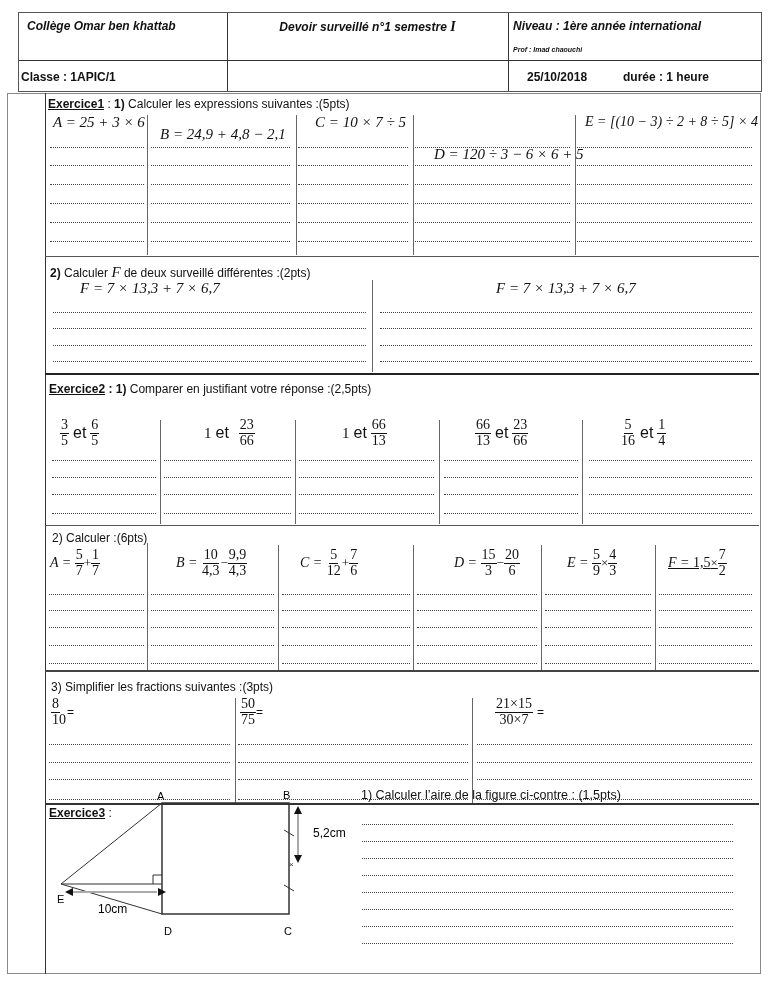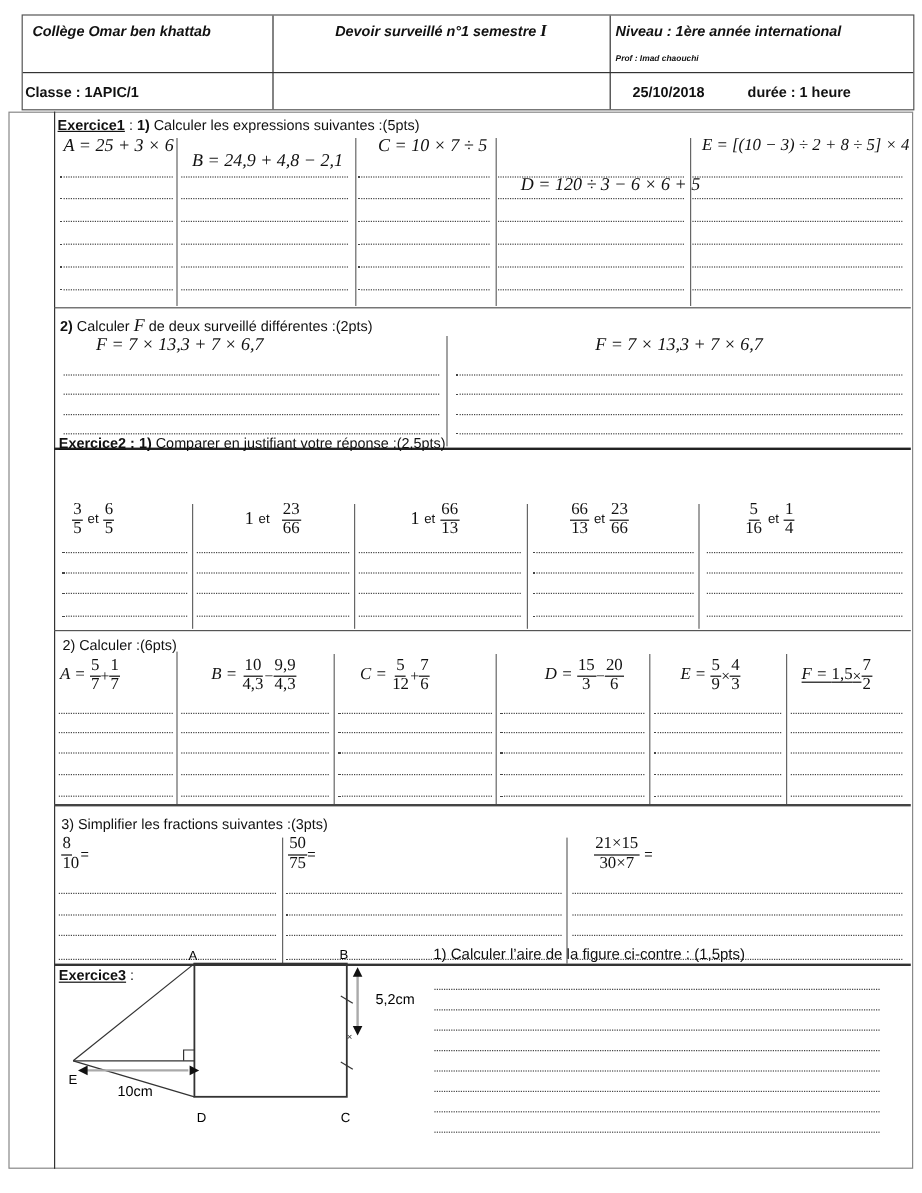--- a/index.html
+++ b/index.html
@@ -7,21 +7,21 @@
          font-family: "Liberation Sans", sans-serif; color: #111; }
   .abs { position: absolute; }
   .math { font-family: "Liberation Serif", serif; font-size: 15px; white-space: nowrap; }
   .lbl { font-size: 12px; white-space: nowrap; }
   .dots { position: absolute; height: 0; border-bottom: 1px dotted #444; }
   .vline { position: absolute; width: 0; border-left: 1px solid #666; }
   .hline { position: absolute; height: 0; }
   .frac { display: inline-flex; flex-direction: column; align-items: center; vertical-align: middle; line-height: 1.05; font-family: "Liberation Serif", serif; font-size: 14px; }
   .frac .num { border-bottom: 1px solid #111; padding: 0 1px; }
   .frac .den { padding: 0 1px; }
-  .et { font-family: "Liberation Sans", sans-serif; font-size: 11px; margin: 0 4px; vertical-align: middle; }
+  .et { font-family: "Liberation Sans", sans-serif; font-size: 16px; margin: 0 4px; vertical-align: middle; }
   .u { text-decoration: underline; font-weight: bold; }
 
   
   .hdr { position: absolute; left: 18px; top: 12px; width: 742px; height: 78px; border: 1px solid #555; }
   .hdr .cell { position: absolute; font-size: 12px; }
 </style>
 </head>
 <body>
 
 <div class="hdr">
@@ -110,21 +110,21 @@
     <div class="dots" style="left: 380px; top: 312px; width: 372px;"></div>
     <div class="dots" style="left: 53px; top: 328px; width: 313px;"></div>
     <div class="dots" style="left: 380px; top: 328px; width: 372px;"></div>
     <div class="dots" style="left: 53px; top: 345px; width: 313px;"></div>
     <div class="dots" style="left: 380px; top: 345px; width: 372px;"></div>
     <div class="dots" style="left: 53px; top: 361px; width: 313px;"></div>
     <div class="dots" style="left: 380px; top: 361px; width: 372px;"></div>
   </div>
 <div class="hline" style="left:45px;top:373px;width:714px;border-top:2px solid #222;"></div>
 
-<div class="abs lbl" style="left:49px;top:362px;">
+<div class="abs lbl" style="left:49px;top:382px;">
   <span class="u">Exercice2</span>
   <b> : </b><b>1)</b>
   <span>Comparer en justifiant votre réponse :(2,5pts)</span>
 </div>
 
 <div class="abs" style="left:60px;top:418px;">
   <span class="frac">
       <span class="num">3</span>
       <span class="den">5</span>
     </span><span class="et">et</span><span class="frac">

